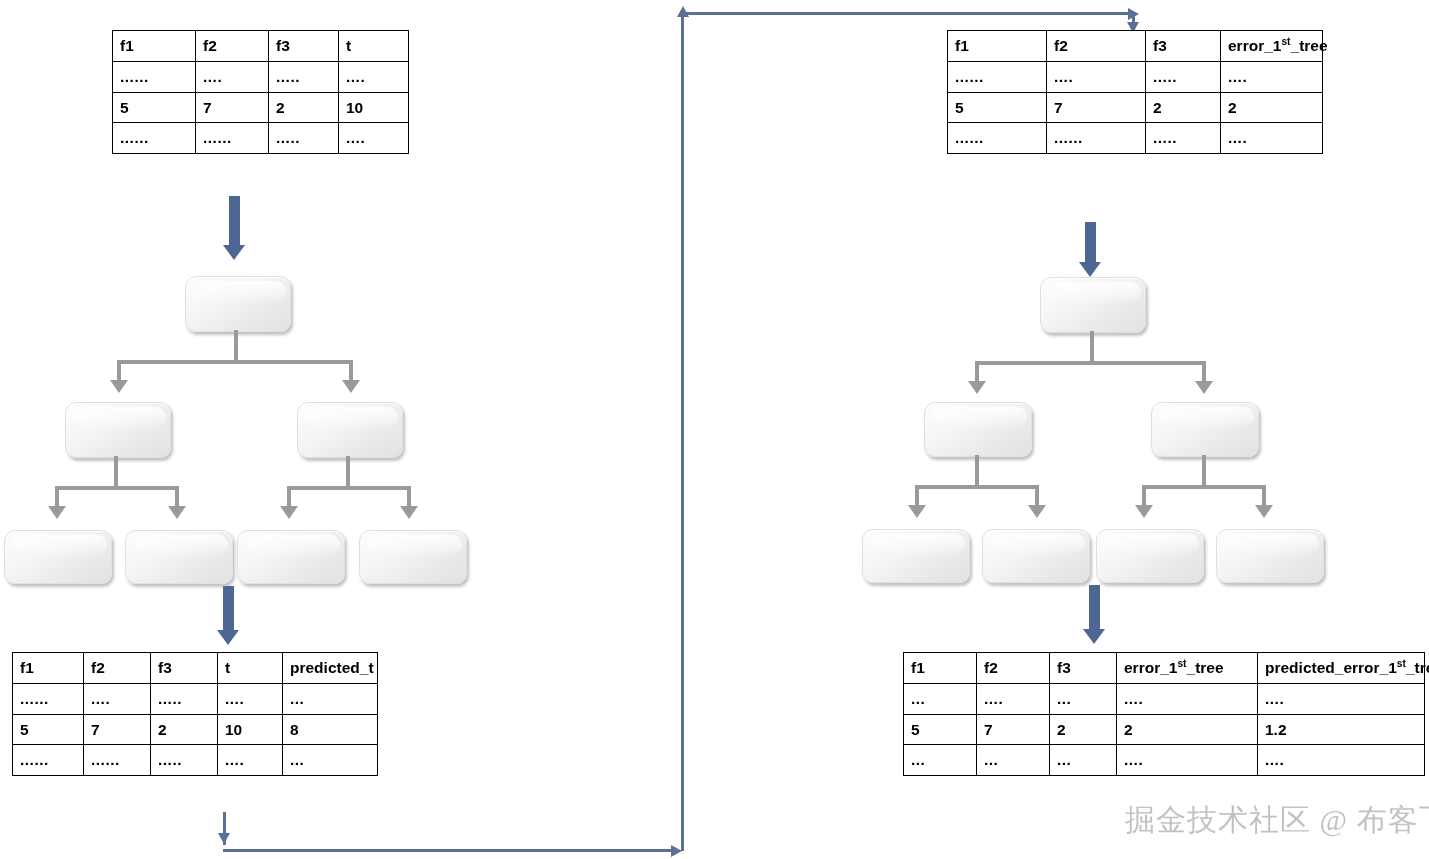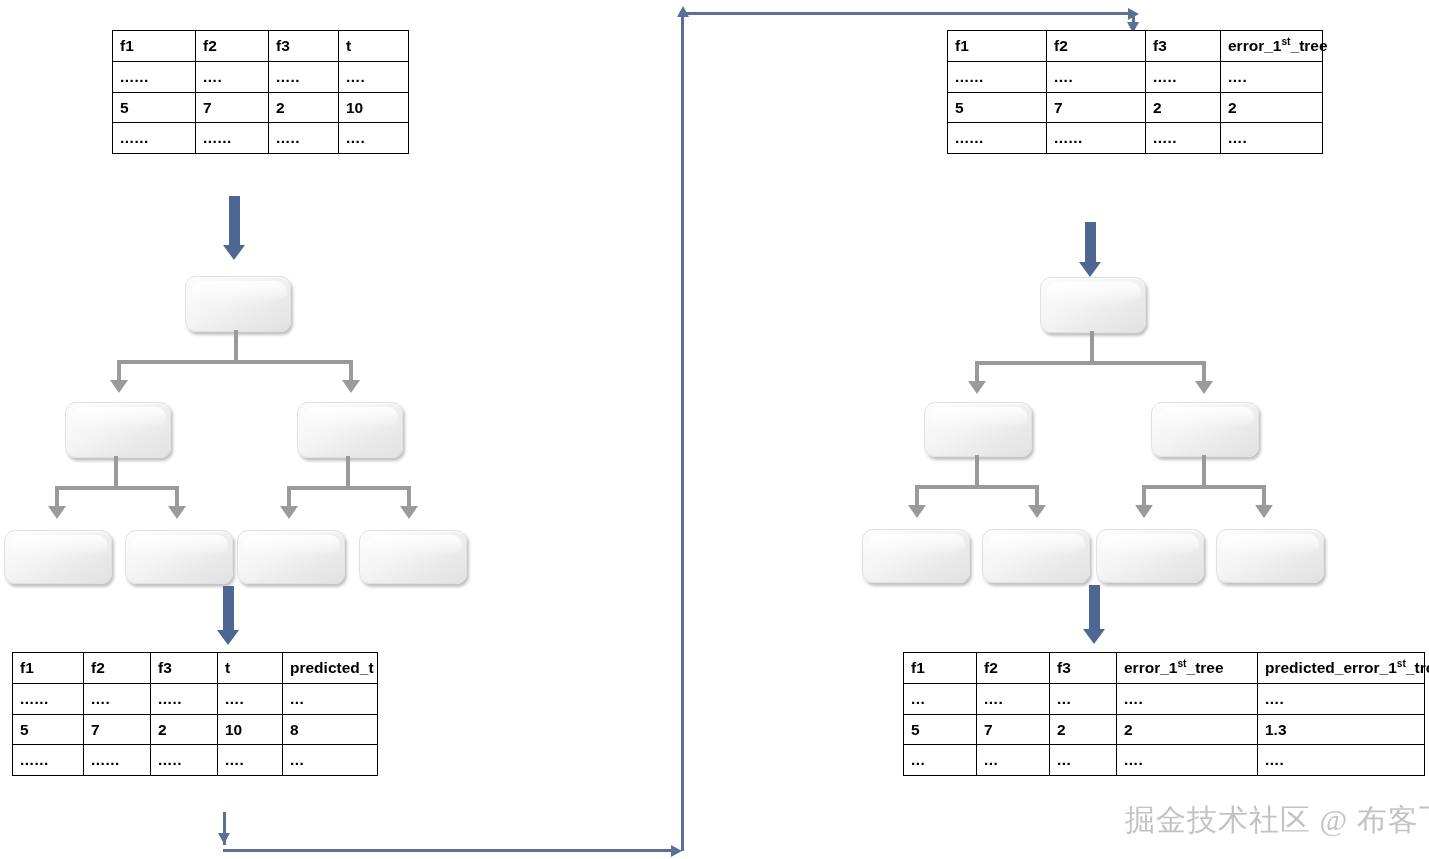--- a/index.html
+++ b/index.html
@@ -344,21 +344,21 @@
       <td class="dots">....</td>
       <td class="dots">...</td>
       <td class="dots">....</td>
       <td class="dots">....</td>
     </tr>
     <tr>
       <td>5</td>
       <td>7</td>
       <td>2</td>
       <td>2</td>
-      <td>1.3</td>
+      <td>1.2</td>
     </tr>
     <tr>
       <td class="dots">...</td>
       <td class="dots">...</td>
       <td class="dots">...</td>
       <td class="dots">....</td>
       <td class="dots">....</td>
     </tr>
   </tbody>
     </table>

